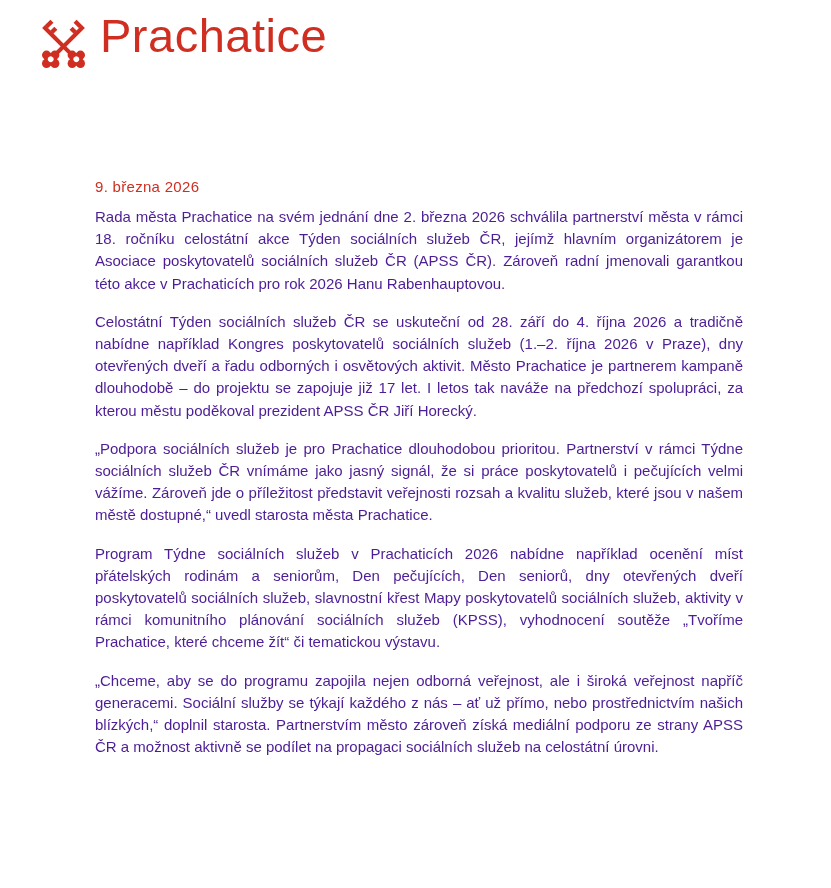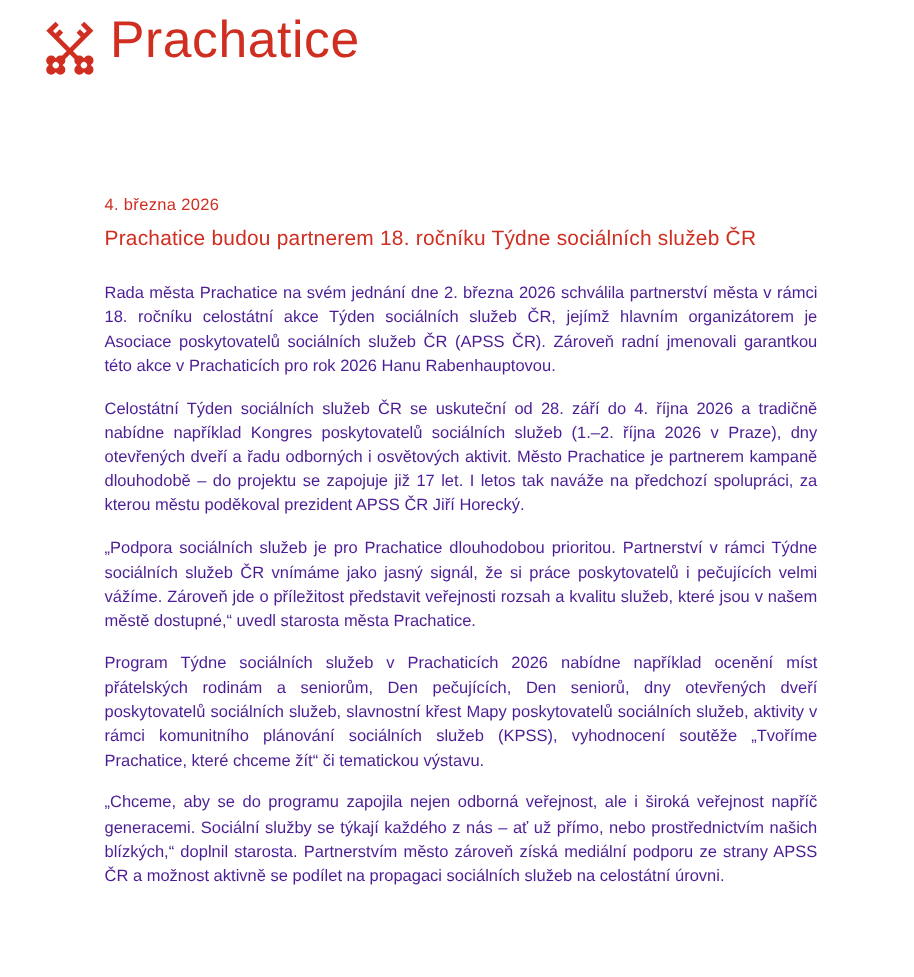--- a/index.html
+++ b/index.html
@@ -102,22 +102,21 @@
           <circle cx="0" cy="0" r="2.9" fill="#ffffff"></circle>
         </g>
       </defs>
       <use href="#key" transform="translate(19,47) rotate(45)"></use>
       <use href="#key" transform="translate(45,47) scale(-1,1) rotate(45)"></use>
     </svg>
     <div class="brand-name">Prachatice</div>
   </header>
 
   <article class="article">
-    <p class="date-line">4. března 2026</p>
-    <h2 class="section-heading">Prachatice budou partnerem 18. ročníku Týdne sociálních služeb ČR</h2>
+    <p class="date-line">9. března 2026</p>
     <p class="body-paragraph">Rada města Prachatice na svém jednání dne 2. března 2026 schválila partnerství města v rámci 18. ročníku celostátní akce Týden sociálních služeb ČR, jejímž hlavním organizátorem je Asociace poskytovatelů sociálních služeb ČR (APSS ČR). Zároveň radní jmenovali garantkou této akce v Prachaticích pro rok 2026 Hanu Rabenhauptovou.</p>
     <p class="body-paragraph">Celostátní Týden sociálních služeb ČR se uskuteční od 28. září do 4. října 2026 a tradičně nabídne například Kongres poskytovatelů sociálních služeb (1.–2. října 2026 v Praze), dny otevřených dveří a řadu odborných i osvětových aktivit. Město Prachatice je partnerem kampaně dlouhodobě – do projektu se zapojuje již 17 let. I letos tak naváže na předchozí spolupráci, za kterou městu poděkoval prezident APSS ČR Jiří Horecký.</p>
     <p class="body-paragraph">„Podpora sociálních služeb je pro Prachatice dlouhodobou prioritou. Partnerství v rámci Týdne sociálních služeb ČR vnímáme jako jasný signál, že si práce poskytovatelů i pečujících velmi vážíme. Zároveň jde o příležitost představit veřejnosti rozsah a kvalitu služeb, které jsou v našem městě dostupné,“ uvedl starosta města Prachatice.</p>
     <p class="body-paragraph">Program Týdne sociálních služeb v Prachaticích 2026 nabídne například ocenění míst přátelských rodinám a seniorům, Den pečujících, Den seniorů, dny otevřených dveří poskytovatelů sociálních služeb, slavnostní křest Mapy poskytovatelů sociálních služeb, aktivity v rámci komunitního plánování sociálních služeb (KPSS), vyhodnocení soutěže „Tvoříme Prachatice, které chceme žít“ či tematickou výstavu.</p>
     <p class="body-paragraph">„Chceme, aby se do programu zapojila nejen odborná veřejnost, ale i široká veřejnost napříč generacemi. Sociální služby se týkají každého z nás – ať už přímo, nebo prostřednictvím našich blízkých,“ doplnil starosta. Partnerstvím město zároveň získá mediální podporu ze strany APSS ČR a možnost aktivně se podílet na propagaci sociálních služeb na celostátní úrovni.</p>
   </article>
 
 </div>
 
 </body></html>

